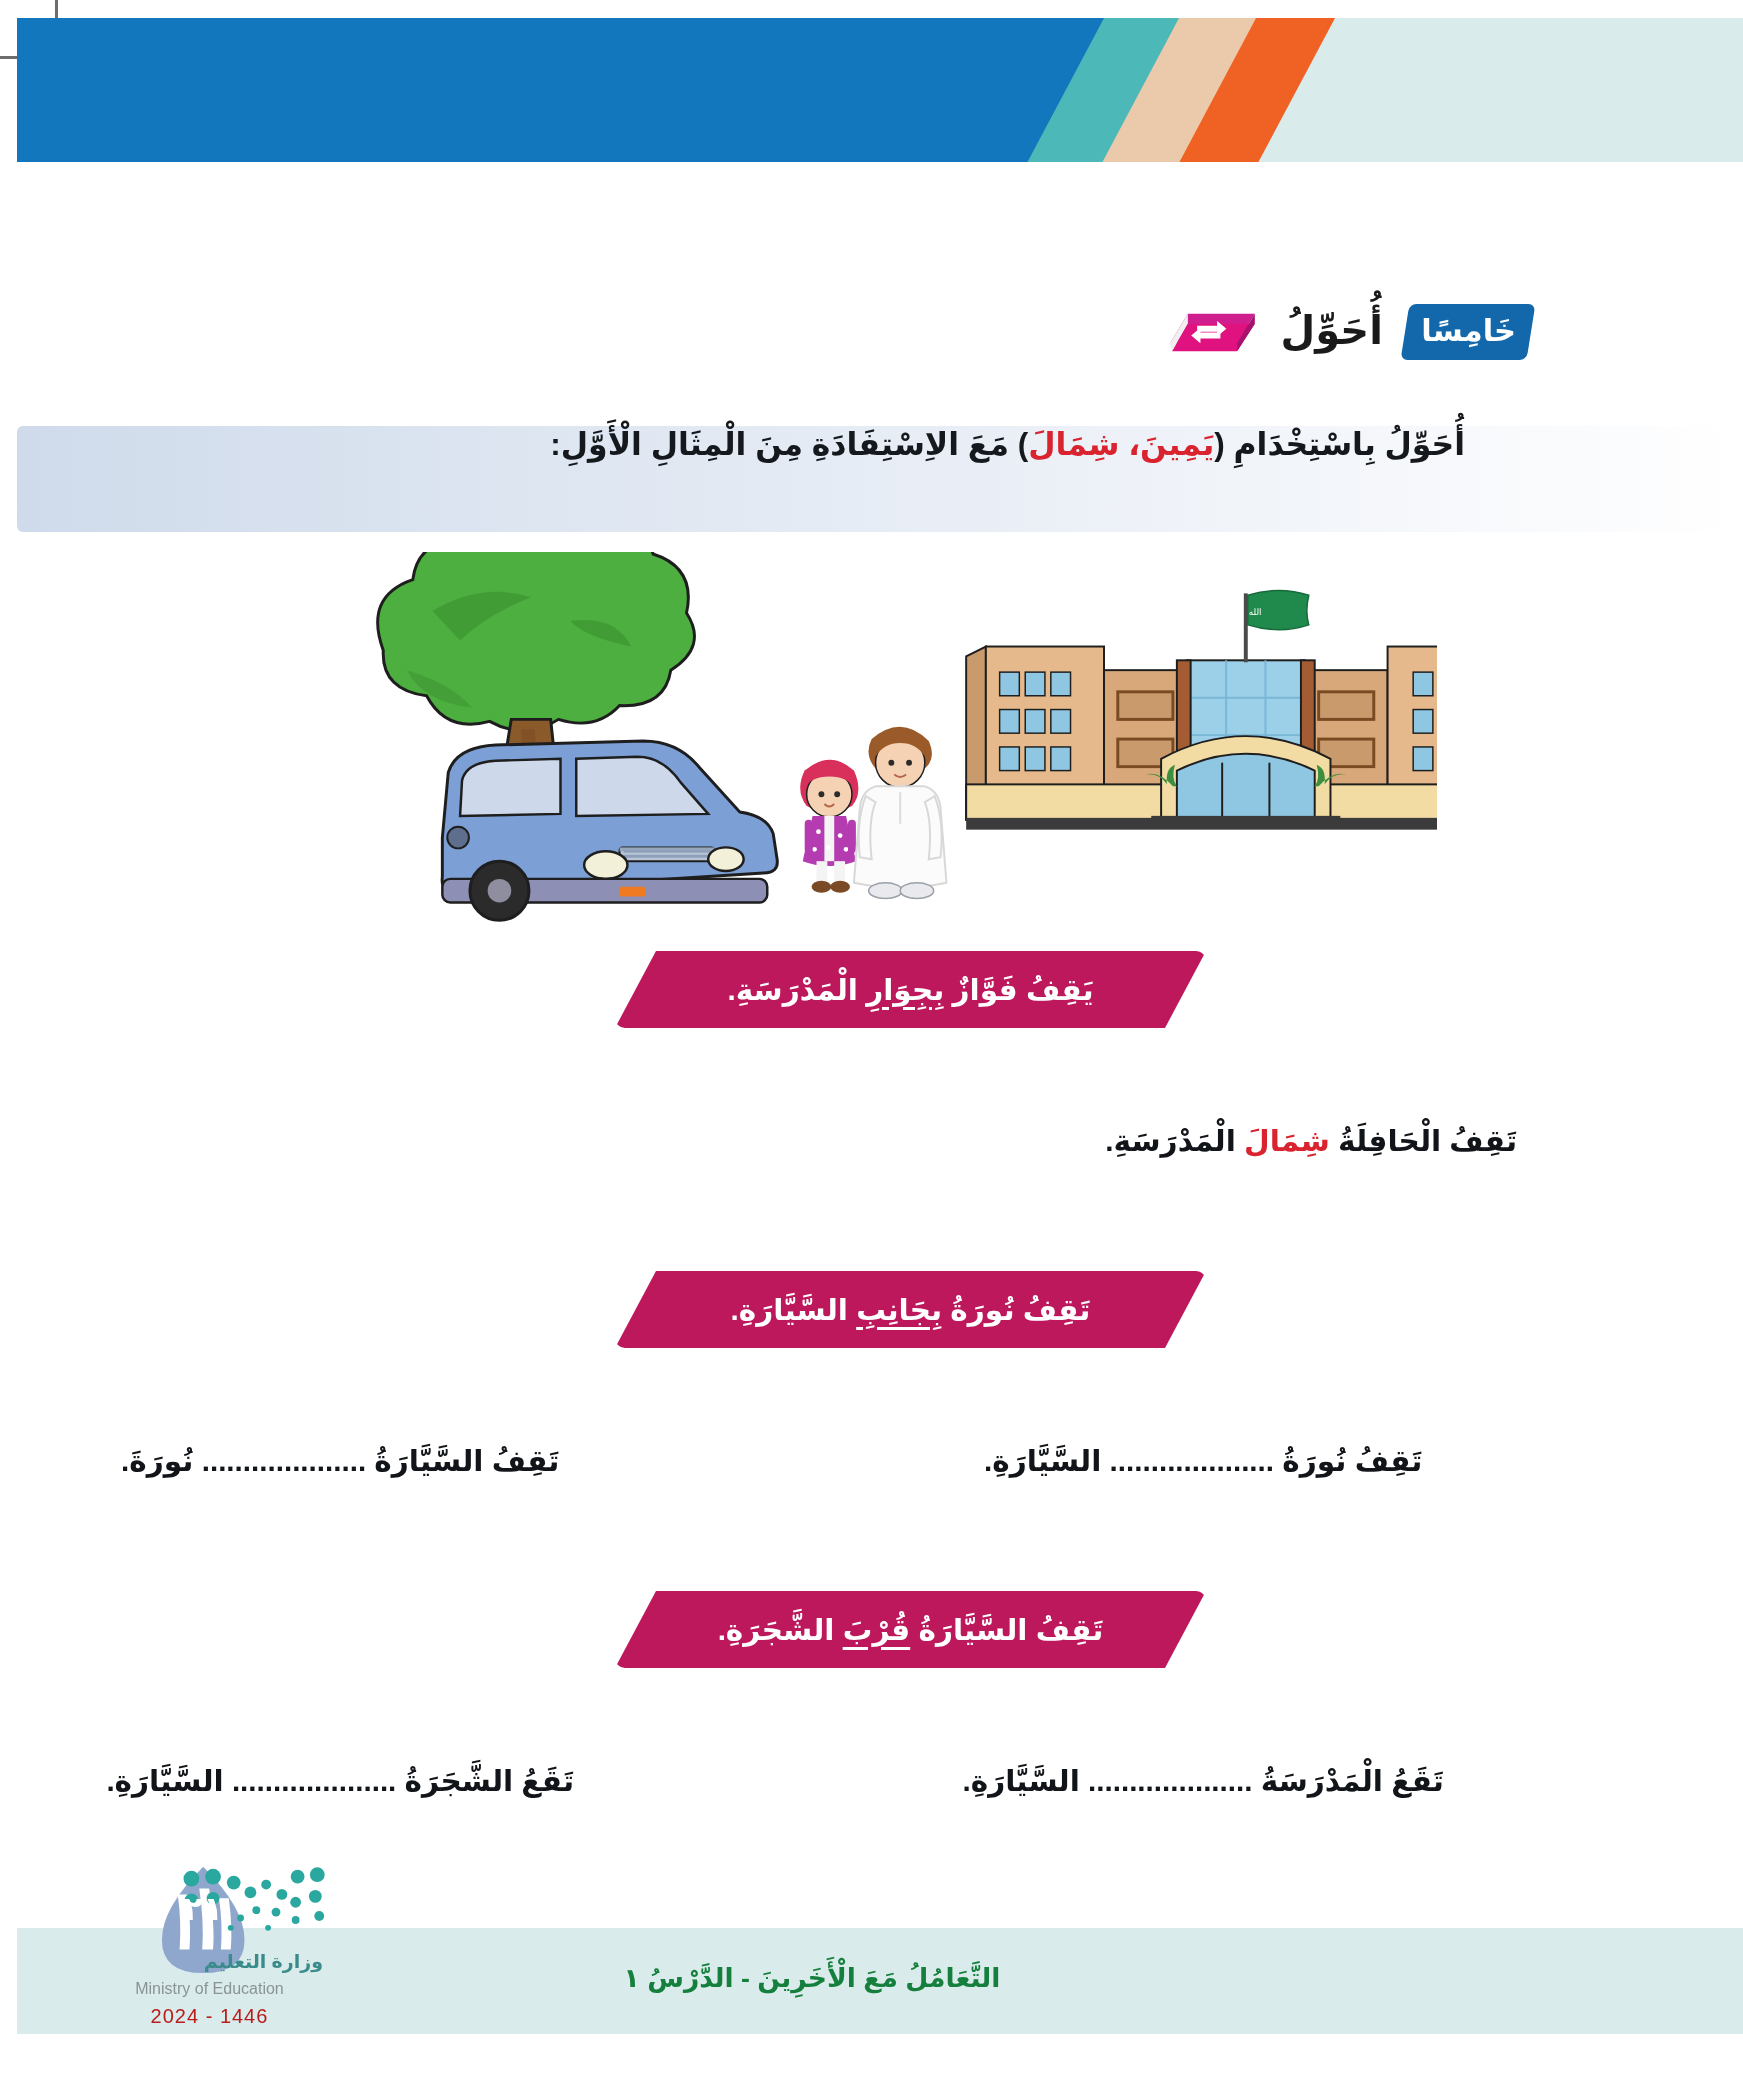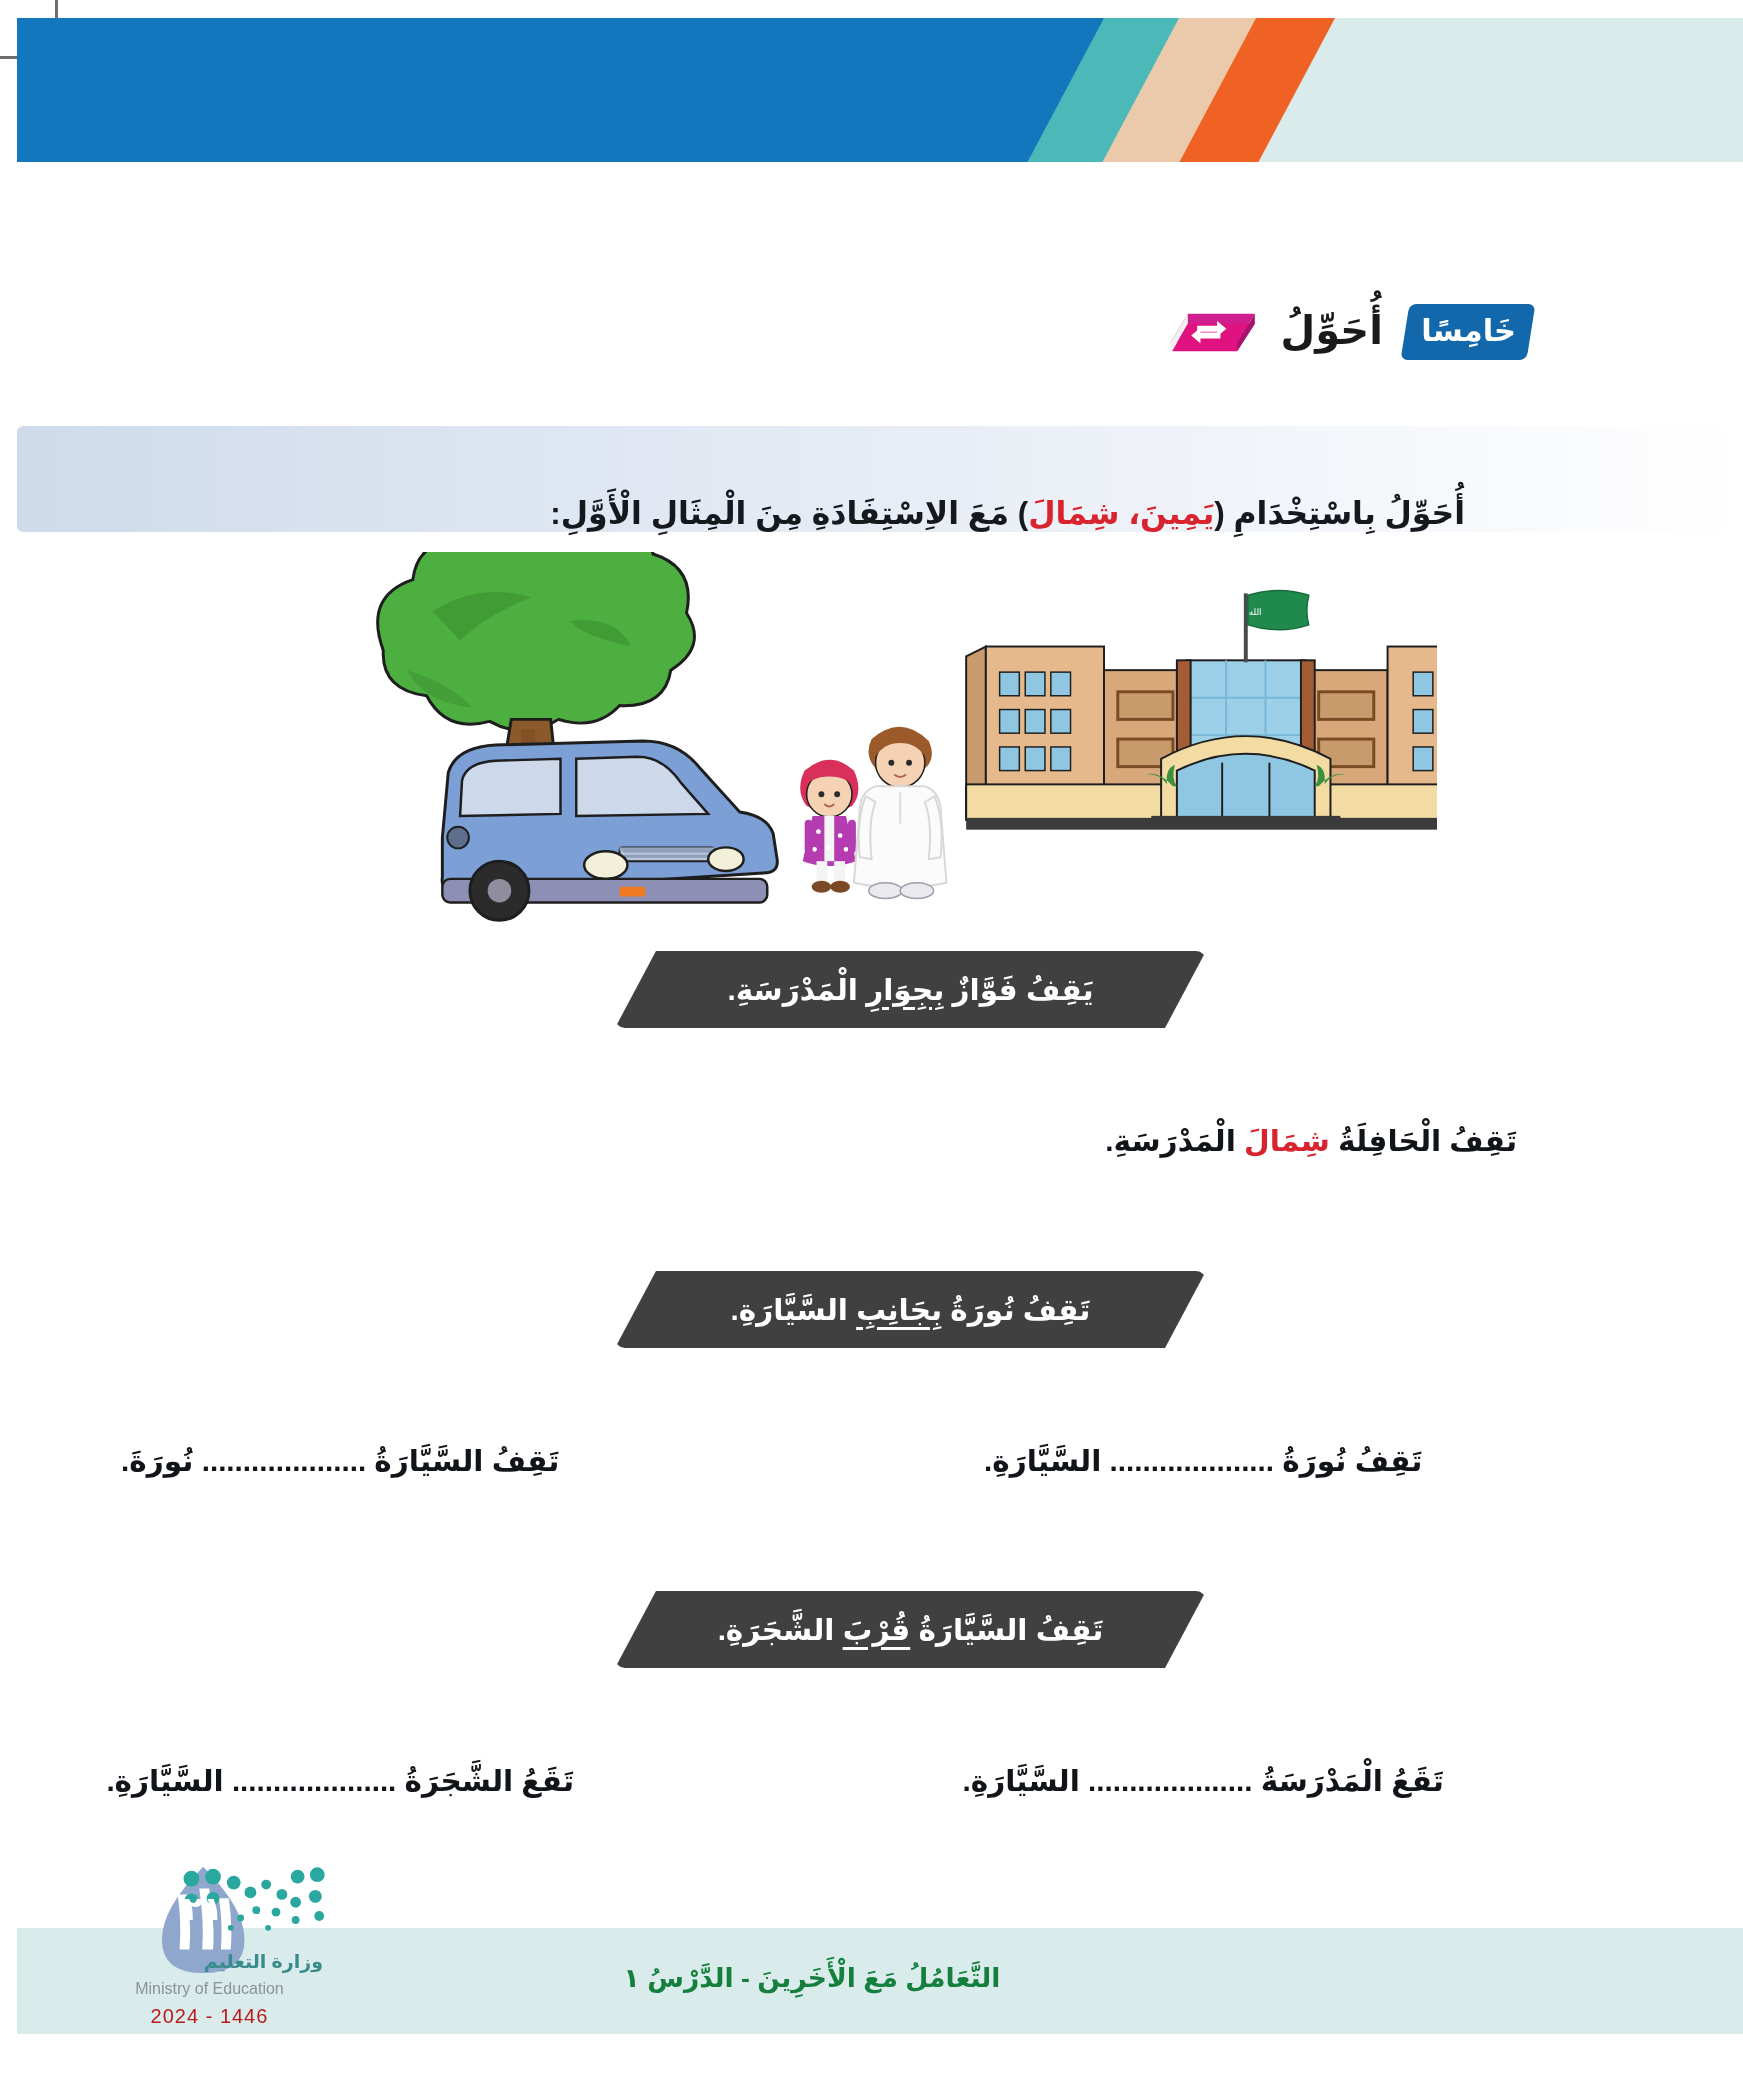--- a/index.html
+++ b/index.html
@@ -87,21 +87,21 @@
   }
   .book-icon { width: 95px; height: 63px; }
 
   
   .instruction {
     position: absolute;
     left: 17.7px; top: 426px;
     width: 1726px; height: 106px;
     background: linear-gradient(to left, #ffffff 0%, #e9eef6 45%, #cfdbeb 100%);
     display: flex;
-    align-items: flex-end;
+    align-items: flex-start;
     justify-content: flex-start;
     box-sizing: border-box;
     padding-right: 0;
     border-radius: 6px;
   }
   .instruction-text {
     width: 100%;
     text-align: center;
     font-size: 31.5px;
     font-weight: bold;
@@ -118,21 +118,21 @@
     left: 325px; top: 552px;
     width: 1113px; height: 384px;
   }
 
   
   .banner {
     position: absolute;
     left: 616px;
     width: 591px;
     height: 77px;
-    background: #404040;
+    background: #be185d;
     display: flex;
     align-items: center;
     justify-content: center;
     border-radius: 9.9px;
     clip-path: polygon(41px 0, 100% 0, calc(100% - 41px) 100%, 0 100%);
   }
   .banner-text {
     color: #ffffff;
     font-size: 29.6px;
     font-weight: bold;

